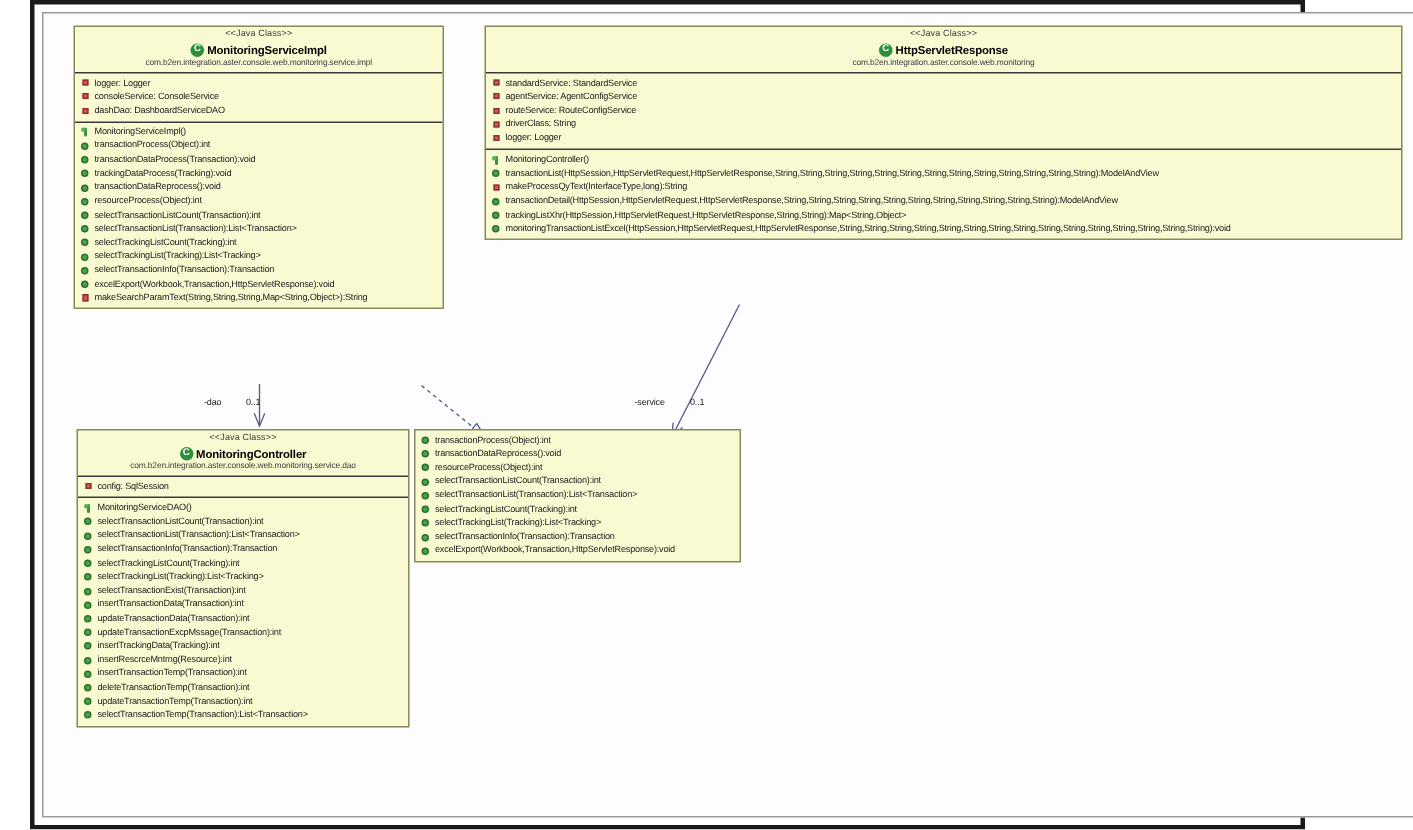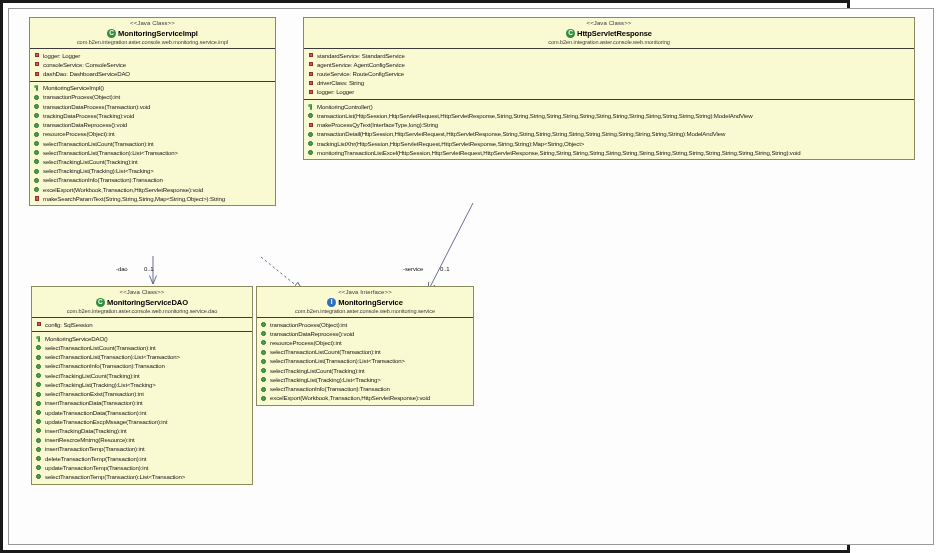--- a/index.html
+++ b/index.html
@@ -13,20 +13,21 @@
     font-family: "Liberation Sans", sans-serif;
     overflow: hidden;
   }
   #canvas {
     position: relative;
     width: 850px;
     height: 553px;
     background: #ffffff;
     box-sizing: border-box;
     border: 3px solid #1a1a1a;
+    margin-left: 20px;
   }
   #inner-frame {
     position: absolute;
     left: 5px;
     top: 5px;
     width: 926px;
     height: 537px;
     border: 1px solid #9a9a9a;
     box-sizing: border-box;
     background: #fdfdfd;
@@ -348,21 +349,21 @@
           <span class="member-text">monitoringTransactionListExcel(HttpSession,HttpServletRequest,HttpServletResponse,String,String,String,String,String,String,String,String,String,String,String,String,String,String,String):void</span>
         </div>
     </div>
   </div>
 
   <div class="uml-class" id="cls-dao" style="left:28px; top:283px; width:222px;">
     <div class="uml-header">
       <div class="stereotype">&lt;&lt;Java Class&gt;&gt;</div>
       <div class="class-title-row">
         <span class="badge-class">C</span>
-        <span class="class-title">MonitoringServiceDAO</span>
+        <span class="class-title">MonitoringController</span>
       </div>
       <div class="pkg">com.b2en.integration.aster.console.web.monitoring.service.dao</div>
     </div>
     <div class="uml-section">
       <div class="member">
           <span class="gly private-attr"></span>
           <span class="member-text">config: SqlSession</span>
         </div>
     </div>
     <div class="uml-section">
@@ -427,28 +428,20 @@
           <span class="member-text">updateTransactionTemp(Transaction):int</span>
         </div>
       <div class="member">
           <span class="gly public-method"></span>
           <span class="member-text">selectTransactionTemp(Transaction):List&lt;Transaction&gt;</span>
         </div>
     </div>
   </div>
 
   <div class="uml-class" id="cls-iface" style="left:253px; top:283px; width:218px;">
-    <div class="uml-header">
-      <div class="stereotype">&lt;&lt;Java Interface&gt;&gt;</div>
-      <div class="class-title-row">
-        <span class="badge-iface">I</span>
-        <span class="class-title">MonitoringService</span>
-      </div>
-      <div class="pkg">com.b2en.integration.aster.console.web.monitoring.service</div>
-    </div>
     <div class="uml-section">
       <div class="member">
           <span class="gly public-method"></span>
           <span class="member-text">transactionProcess(Object):int</span>
         </div>
       <div class="member">
           <span class="gly public-method"></span>
           <span class="member-text">transactionDataReprocess():void</span>
         </div>
       <div class="member">

